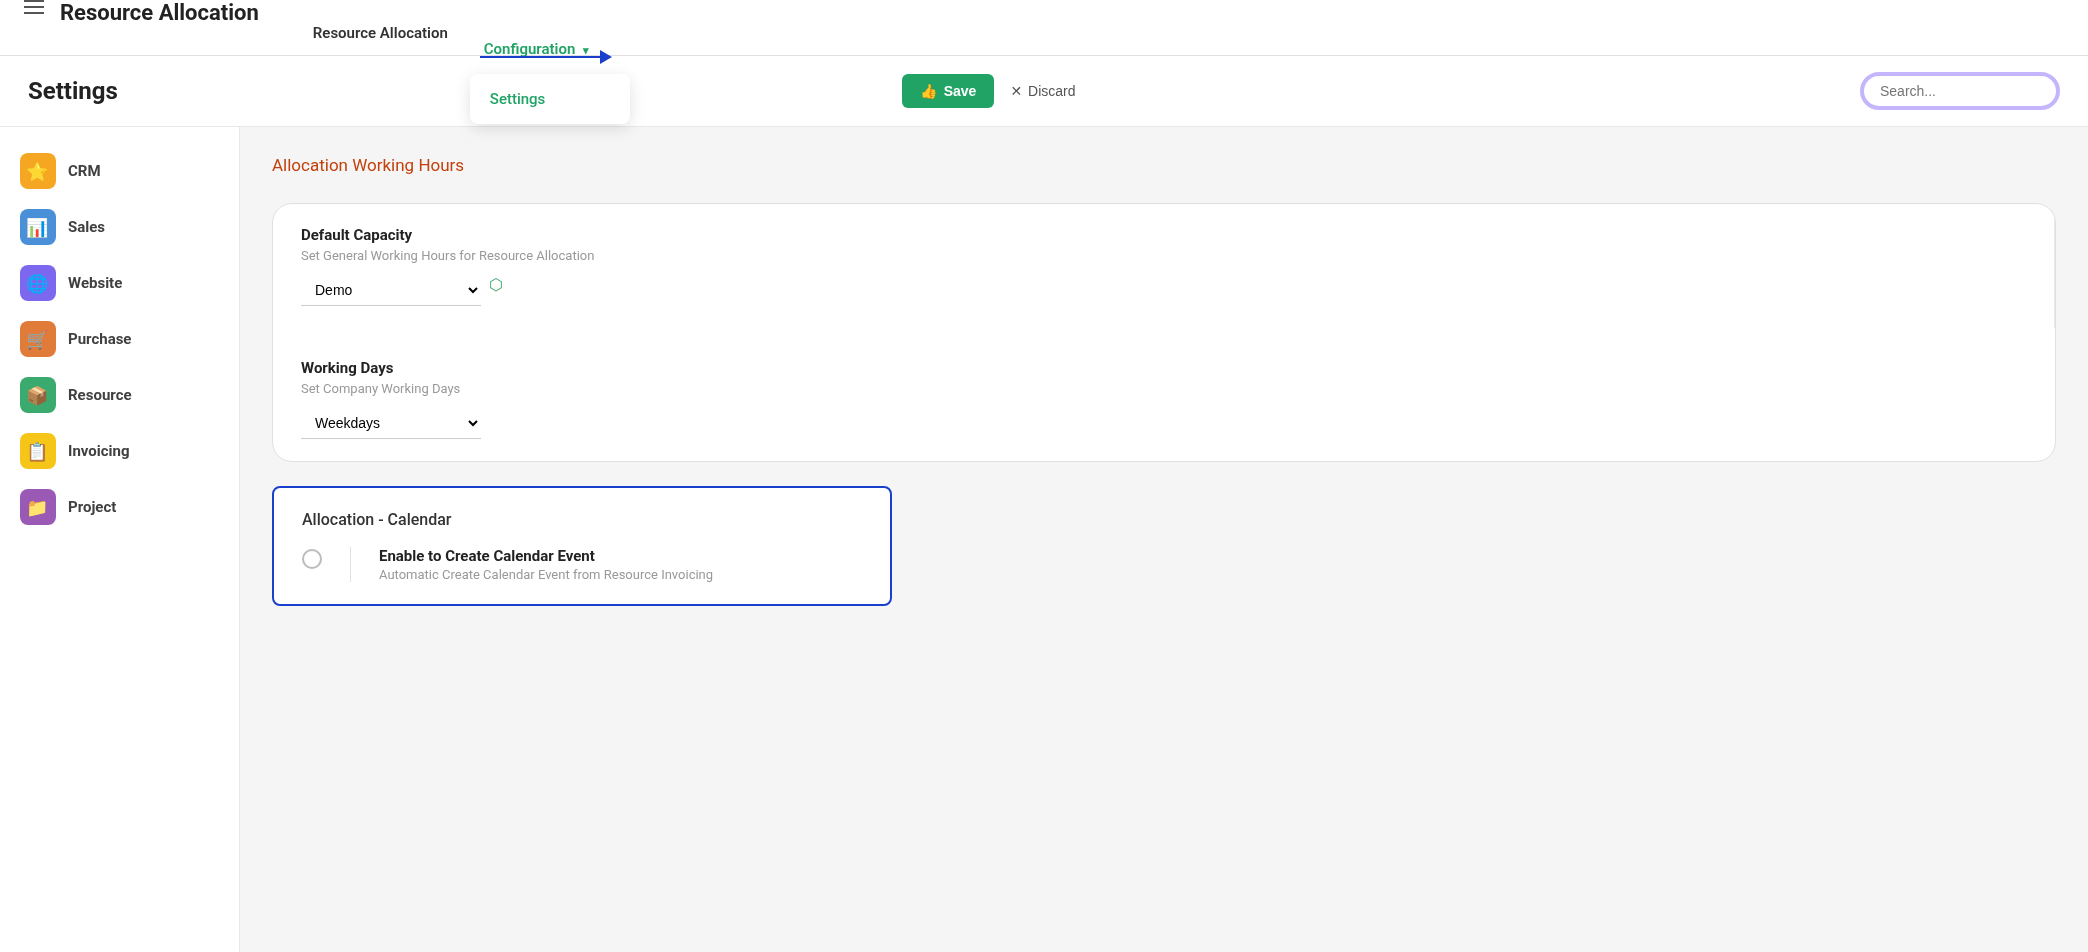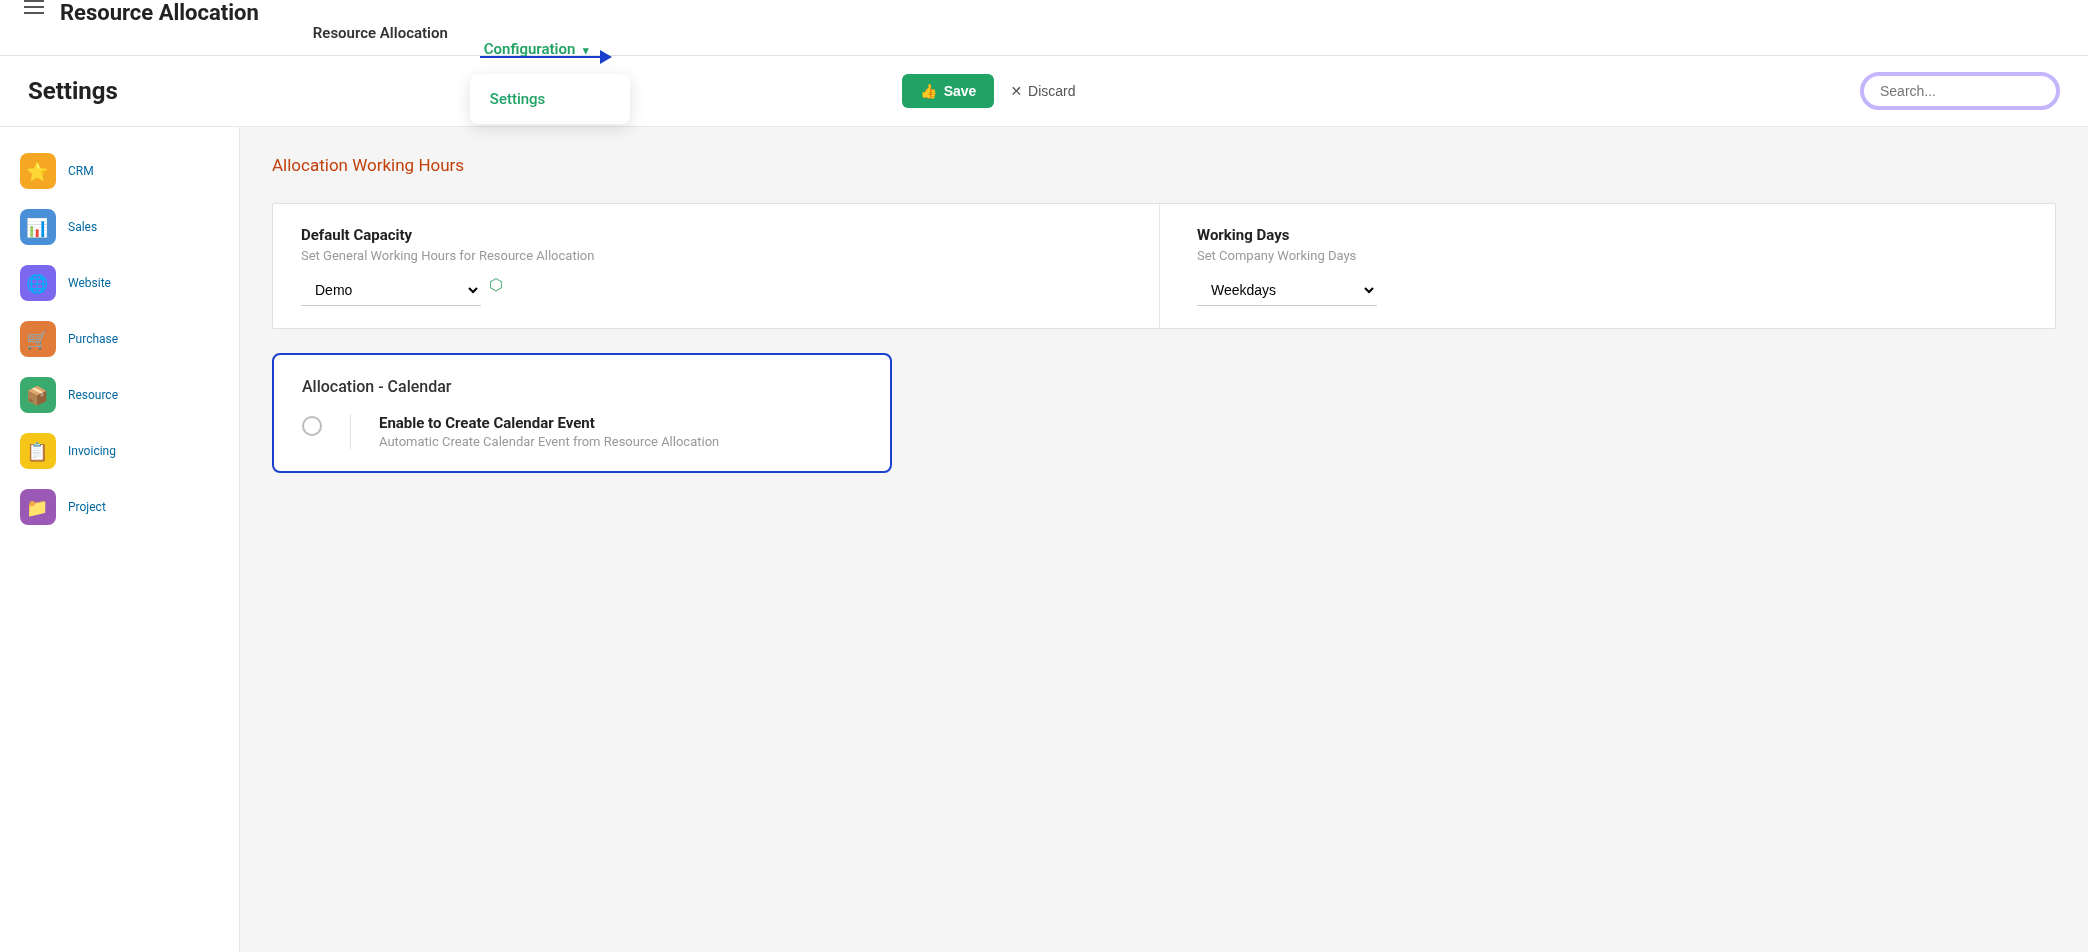--- a/index.html
+++ b/index.html
@@ -89,41 +89,41 @@
     }
     .sidebar-item {
       display: flex; align-items: center; gap: 12px;
       padding: 10px 20px; cursor: pointer; border-radius: 0;
     }
     .sidebar-icon {
       width: 36px; height: 36px; border-radius: 8px;
       display: flex; align-items: center; justify-content: center;
       font-size: 18px; flex-shrink: 0;
     }
-    .sidebar-label { font-size: 12px; color: #0369a1; font-weight: 400; }
+    .sidebar-label { font-size: 15px; color: #404040; font-weight: 700; }
 
     
     .icon-crm { background: #f5a623; }
     .icon-sales { background: #4a90d9; }
     .icon-website { background: #7b68ee; }
     .icon-purchase { background: #e07b39; }
     .icon-inventory { background: #3aaa6e; }
     .icon-invoicing { background: #f5c518; }
     .icon-project { background: #9b59b6; }
 
     
     .content { flex: 1; padding: 28px 32px; overflow-y: auto; background: #f5f5f5; }
 
     
     .section-title {
       font-size: 17px; color: #c2410c; font-weight: 400; margin-bottom: 28px;
     }
     .settings-grid {
-      display: flex; gap: 9px; background: #fff; border-radius: 2px;
-      border: 1px solid #e0e0e0; margin-bottom: 24px; overflow: hidden;
+      display: flex; gap: 9px; background: #fff; border-radius: 20px;
+      border: 1px solid #e0e0e0; margin-bottom: 24px; overflow: hidden; flex-direction: column;
     }
     .settings-col {
       flex: 1; padding: 22px 28px;
       border-right: 1px solid #e8e8e8;
     }
     .settings-col:last-child { border-right: none; }
     .settings-col-label {
       font-size: 15px; font-weight: 700; color: #222; margin-bottom: 4px;
     }
     .settings-col-desc {
@@ -262,19 +262,19 @@
       </div>
     </div>
 
     <div class="calendar-card">
       <div class="calendar-card-title">Allocation - Calendar</div>
       <div class="calendar-option">
         <div class="checkbox-circle"></div>
         <div class="divider-v"></div>
         <div>
           <div class="calendar-option-label">Enable to Create Calendar Event</div>
-          <div class="calendar-option-desc">Automatic Create Calendar Event from Resource Allocation</div>
+          <div class="calendar-option-desc">Automatic Create Calendar Event from Resource Invoicing</div>
         </div>
       </div>
     </div>
 
   </div>
 </div>
 
 </body></html>

